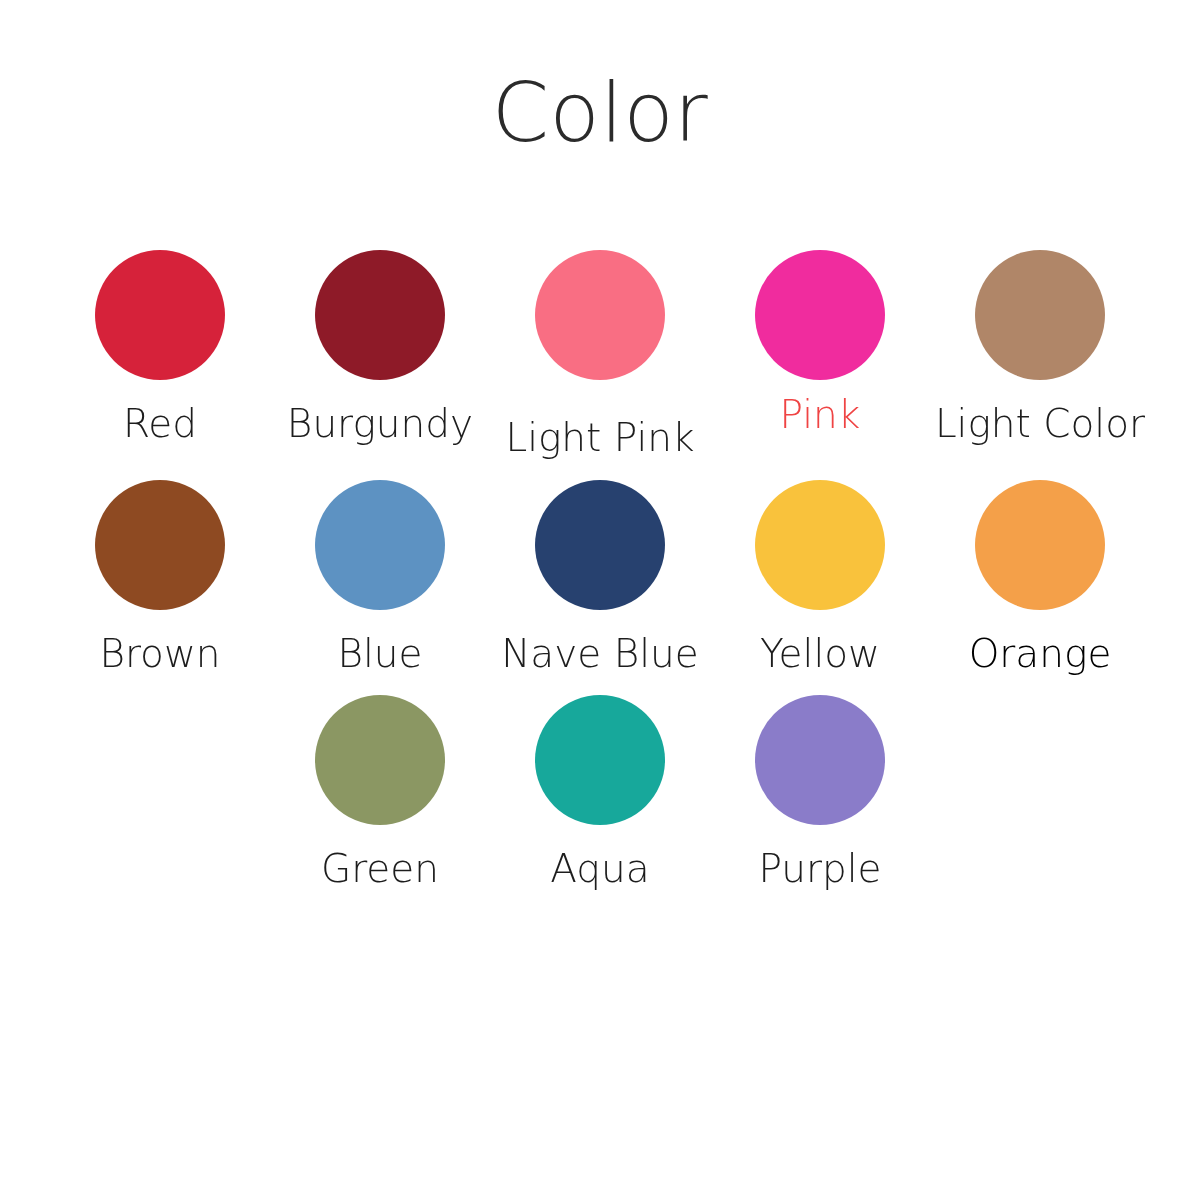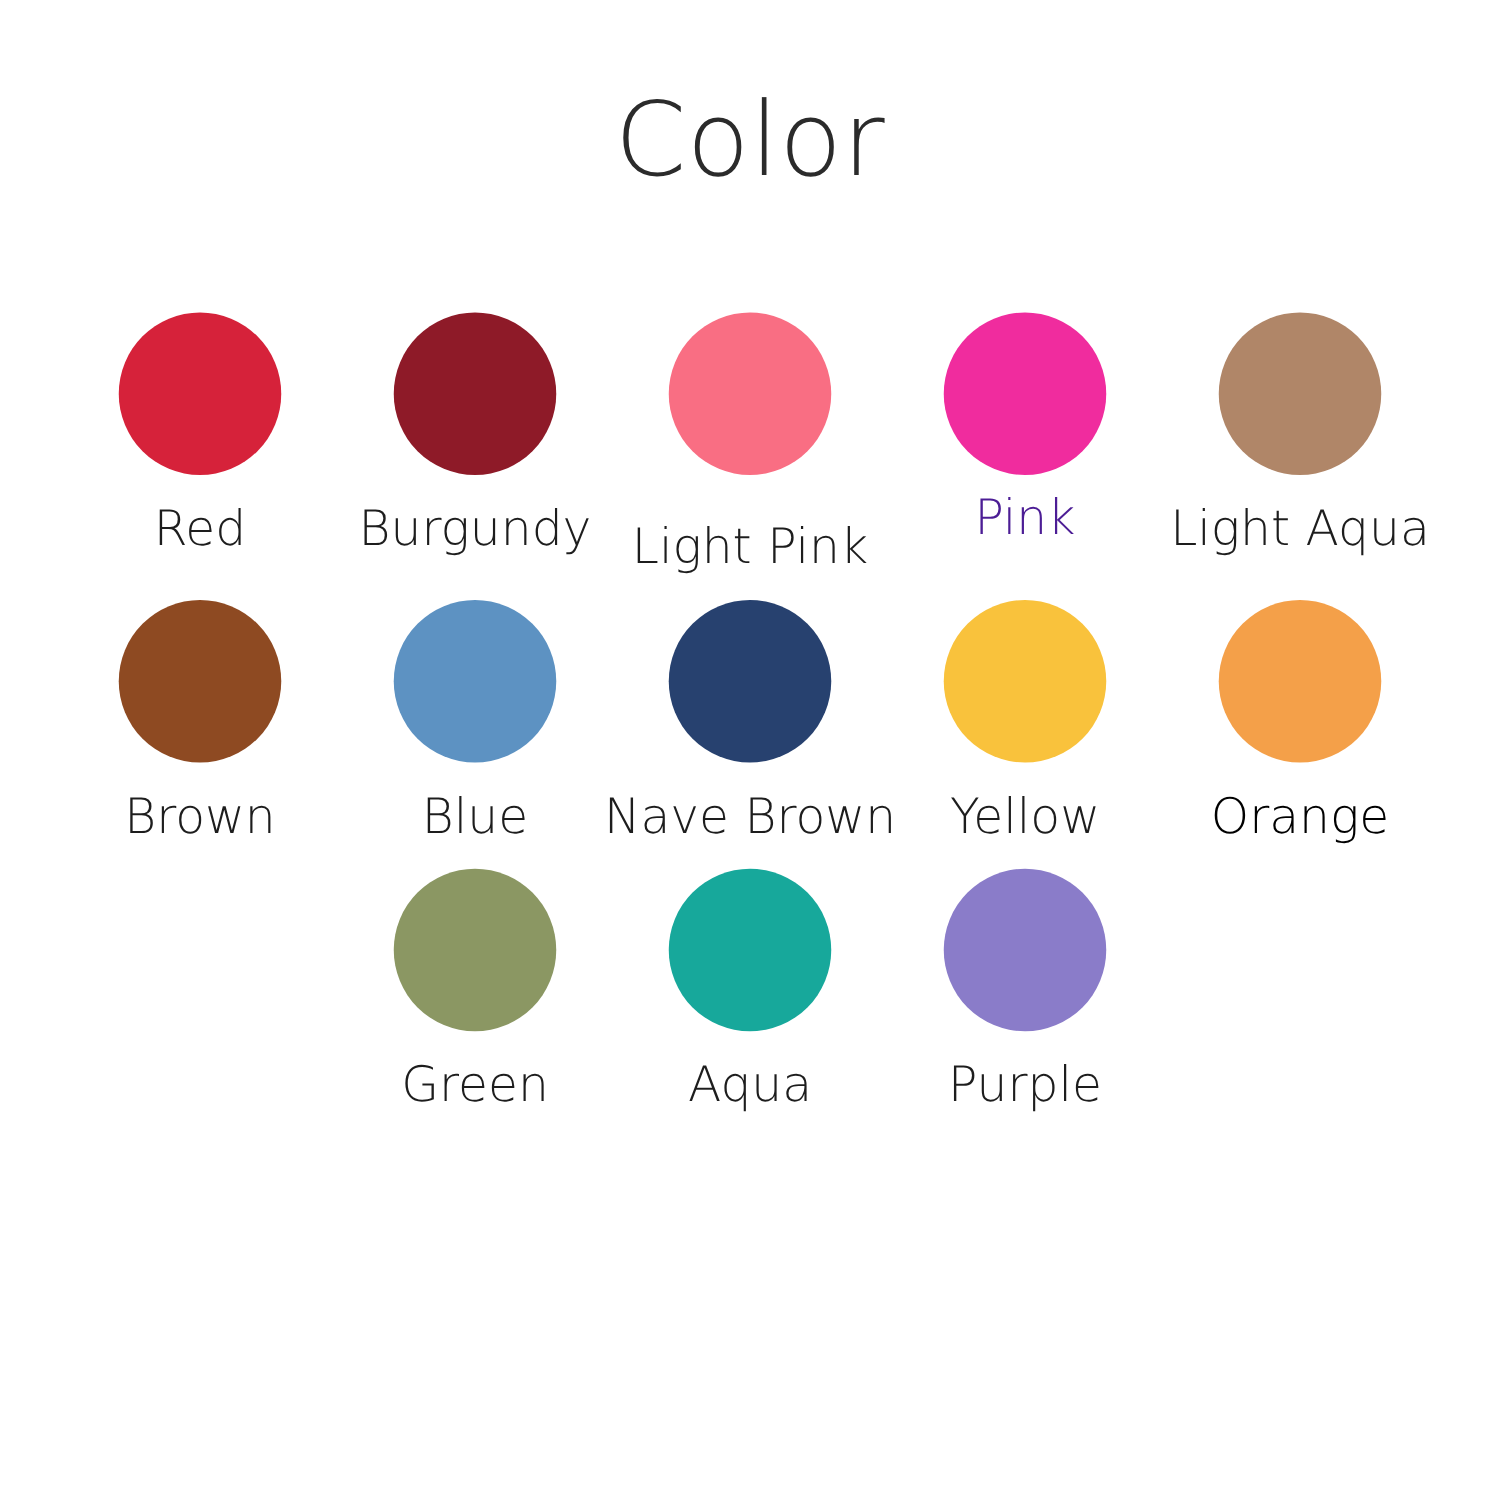--- a/index.html
+++ b/index.html
@@ -95,40 +95,40 @@
       <div class="swatch-cell">
         <div class="swatch-dot" style="background-color: rgb(142, 26, 40);"></div>
         <div class="swatch-label" style="color: rgb(29, 29, 29);">Burgundy</div>
       </div>
       <div class="swatch-cell">
         <div class="swatch-dot" style="background-color: rgb(249, 110, 131);"></div>
         <div class="swatch-label" style="color: rgb(29, 29, 29); margin-top: 36px;">Light Pink</div>
       </div>
       <div class="swatch-cell">
         <div class="swatch-dot" style="background-color: rgb(240, 44, 158);"></div>
-        <div class="swatch-label" style="color: #4c1d95; margin-top: 13px;">Pink</div>
+        <div class="swatch-label" style="color: #ef4444; margin-top: 13px;">Pink</div>
       </div>
       <div class="swatch-cell">
         <div class="swatch-dot" style="background-color: rgb(176, 134, 104);"></div>
-        <div class="swatch-label" style="color: rgb(29, 29, 29);">Light Aqua</div>
+        <div class="swatch-label" style="color: rgb(29, 29, 29);">Light Color</div>
       </div>
     </div>
 
     <div class="swatch-row">
       <div class="swatch-cell">
         <div class="swatch-dot" style="background-color: rgb(142, 74, 34);"></div>
         <div class="swatch-label" style="color: rgb(29, 29, 29);">Brown</div>
       </div>
       <div class="swatch-cell">
         <div class="swatch-dot" style="background-color: rgb(93, 146, 194);"></div>
         <div class="swatch-label" style="color: rgb(29, 29, 29);">Blue</div>
       </div>
       <div class="swatch-cell">
         <div class="swatch-dot" style="background-color: rgb(39, 65, 111);"></div>
-        <div class="swatch-label" style="color: rgb(29, 29, 29);">Nave Brown</div>
+        <div class="swatch-label" style="color: rgb(29, 29, 29);">Nave Blue</div>
       </div>
       <div class="swatch-cell">
         <div class="swatch-dot" style="background-color: rgb(249, 194, 60);"></div>
         <div class="swatch-label" style="color: rgb(29, 29, 29);">Yellow</div>
       </div>
       <div class="swatch-cell">
         <div class="swatch-dot" style="background-color: rgb(244, 160, 73);"></div>
         <div class="swatch-label" style="color: #000000;">Orange</div>
       </div>
     </div>

